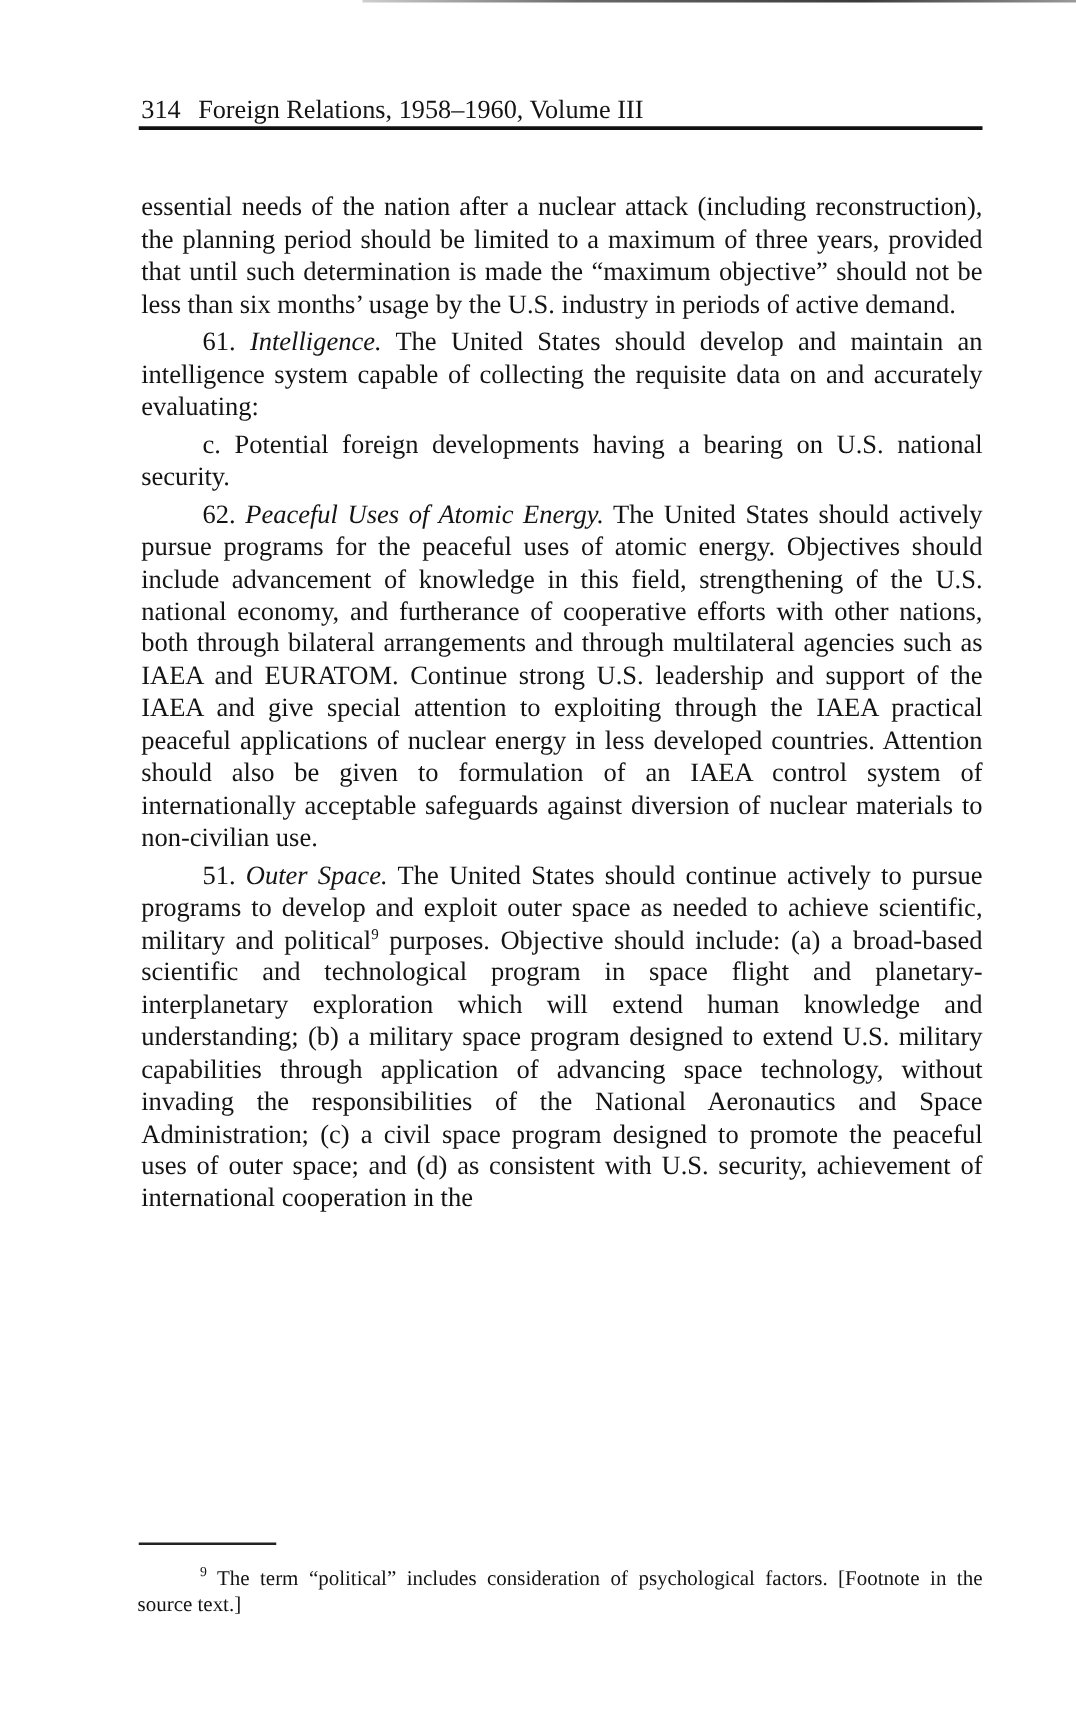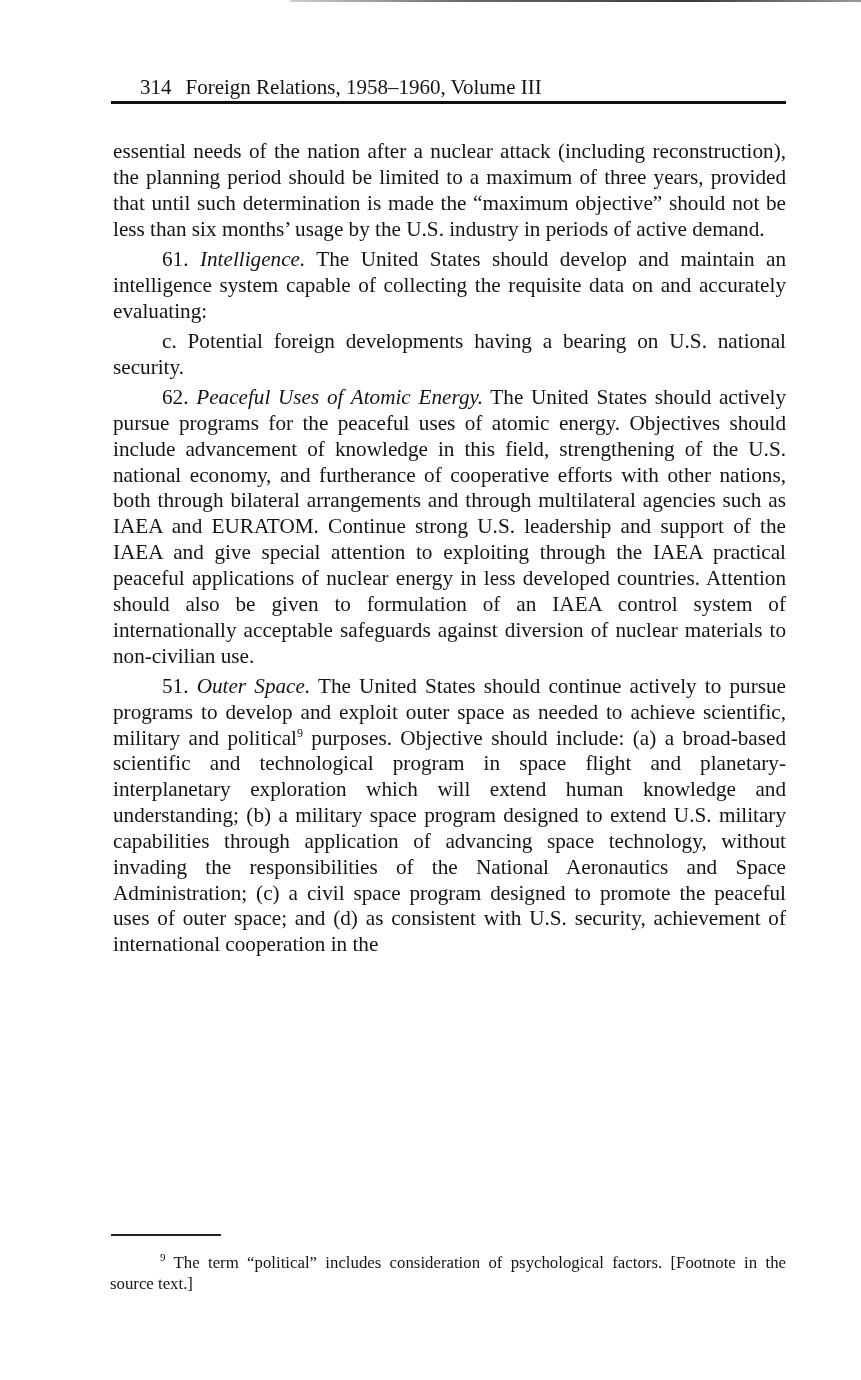--- a/index.html
+++ b/index.html
@@ -7,29 +7,29 @@
       width: 861px; height: 1380px; position: relative; overflow: hidden;
       font-family: "Liberation Serif", "DejaVu Serif", serif;
       color: #141414;
     }
     .top-edge {
       position: absolute; top: 0; left: 290px; right: 0; height: 2px;
       background: linear-gradient(to right, #cfcfcf, #6a6a6a 30%, #3a3a3a 70%, #9a9a9a);
     }
     .running-head {
       position: absolute; top: 74px; left: 113px; width: 673px;
-      font-size: 21px; line-height: 26px; white-space: nowrap; margin-left: 27px;
+      font-size: 21px; line-height: 26px; white-space: nowrap;
     }
     .running-head .pno { margin-right: 14px; }
     .head-rule {
       position: absolute; top: 101px; left: 111px; width: 675px; height: 3px;
       background: #111;
     }
     .body-text {
-      position: absolute; top: 139px; left: 113px; width: 673px;
+      position: absolute; top: 153px; left: 113px; width: 673px;
       font-size: 21.2px; line-height: 25.85px; text-align: justify;
       hyphens: none;
     }
     .body-text p { margin: 0 0 4.5px 0; }
     .body-text p.indent { text-indent: 49px; }
     .body-text p.noindent { text-indent: 0; }
     .body-text em { }
     sup { font-size: 12px; line-height: 0; vertical-align: 8px; }
     .fn-rule {
       position: absolute; top: 1234px; left: 111px; width: 110px; height: 1.5px;

